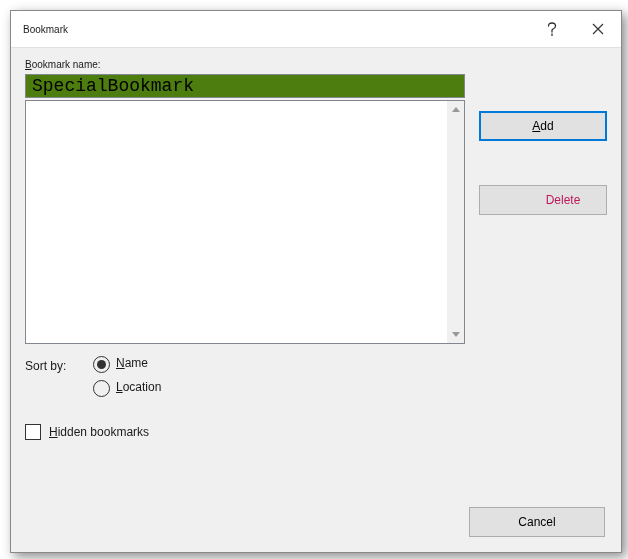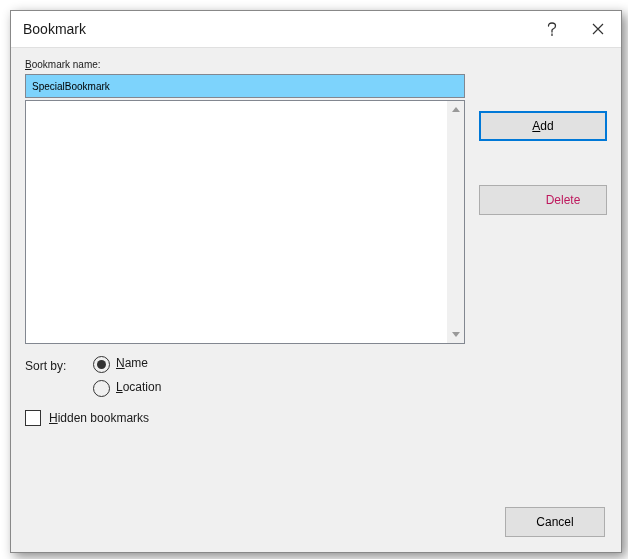--- a/index.html
+++ b/index.html
@@ -24,21 +24,21 @@
     }
     .titlebar {
       height: 36px;
       background: #fff;
       display: flex;
       align-items: center;
       padding: 0 0 0 12px;
       border-bottom: 1px solid #e0e0e0;
     }
     .title-text {
-      font-size: 14px;
+      font-size: 10px;
       flex: 1;
     }
     .titlebtn {
       width: 46px;
       height: 36px;
       display: flex;
       align-items: center;
       justify-content: center;
       cursor: pointer;
     }
@@ -68,24 +68,24 @@
       margin-bottom: 4px;
       font-size: 10px;
     }
     .underline { text-decoration: underline; }
     .name-input {
       width: 100%;
       box-sizing: border-box;
       height: 24px;
       border: 1px solid #828790;
       padding: 2px 6px;
-      font-size: 10px;
-      font-family: Liberation Sans, sans-serif;
+      font-size: 18px;
+      font-family: Liberation Mono, monospace;
       outline: none;
-      background: #7dd3fc;
+      background: #4d7c0f;
     }
     .listbox {
       width: 100%;
       height: 244px;
       margin-top: 2px;
       border: 1px solid #828790;
       background: #fff;
       box-sizing: border-box;
       position: relative;
       display: flex;
@@ -159,35 +159,35 @@
     .rad-dot {
       width: 9px;
       height: 9px;
       border-radius: 50%;
       background: #333;
     }
     .check-row {
       display: flex;
       align-items: center;
       gap: 8px;
-      margin-top: 13px;
+      margin-top: 27px;
       cursor: pointer;
     }
     .chk {
       width: 16px;
       height: 16px;
       border: 1px solid #333;
       background: #fff;
       box-sizing: border-box;
     }
     .cancel-btn {
       position: absolute;
       right: 16px;
       bottom: 16px;
-      width: 100px;
+      width: 136px;
       height: 30px;
       border: 1px solid #adadad;
       background: #e1e1e1;
       font-size: 12px;
       font-family: inherit;
       cursor: pointer;
     }
   </style>
 </head>
 <body>

